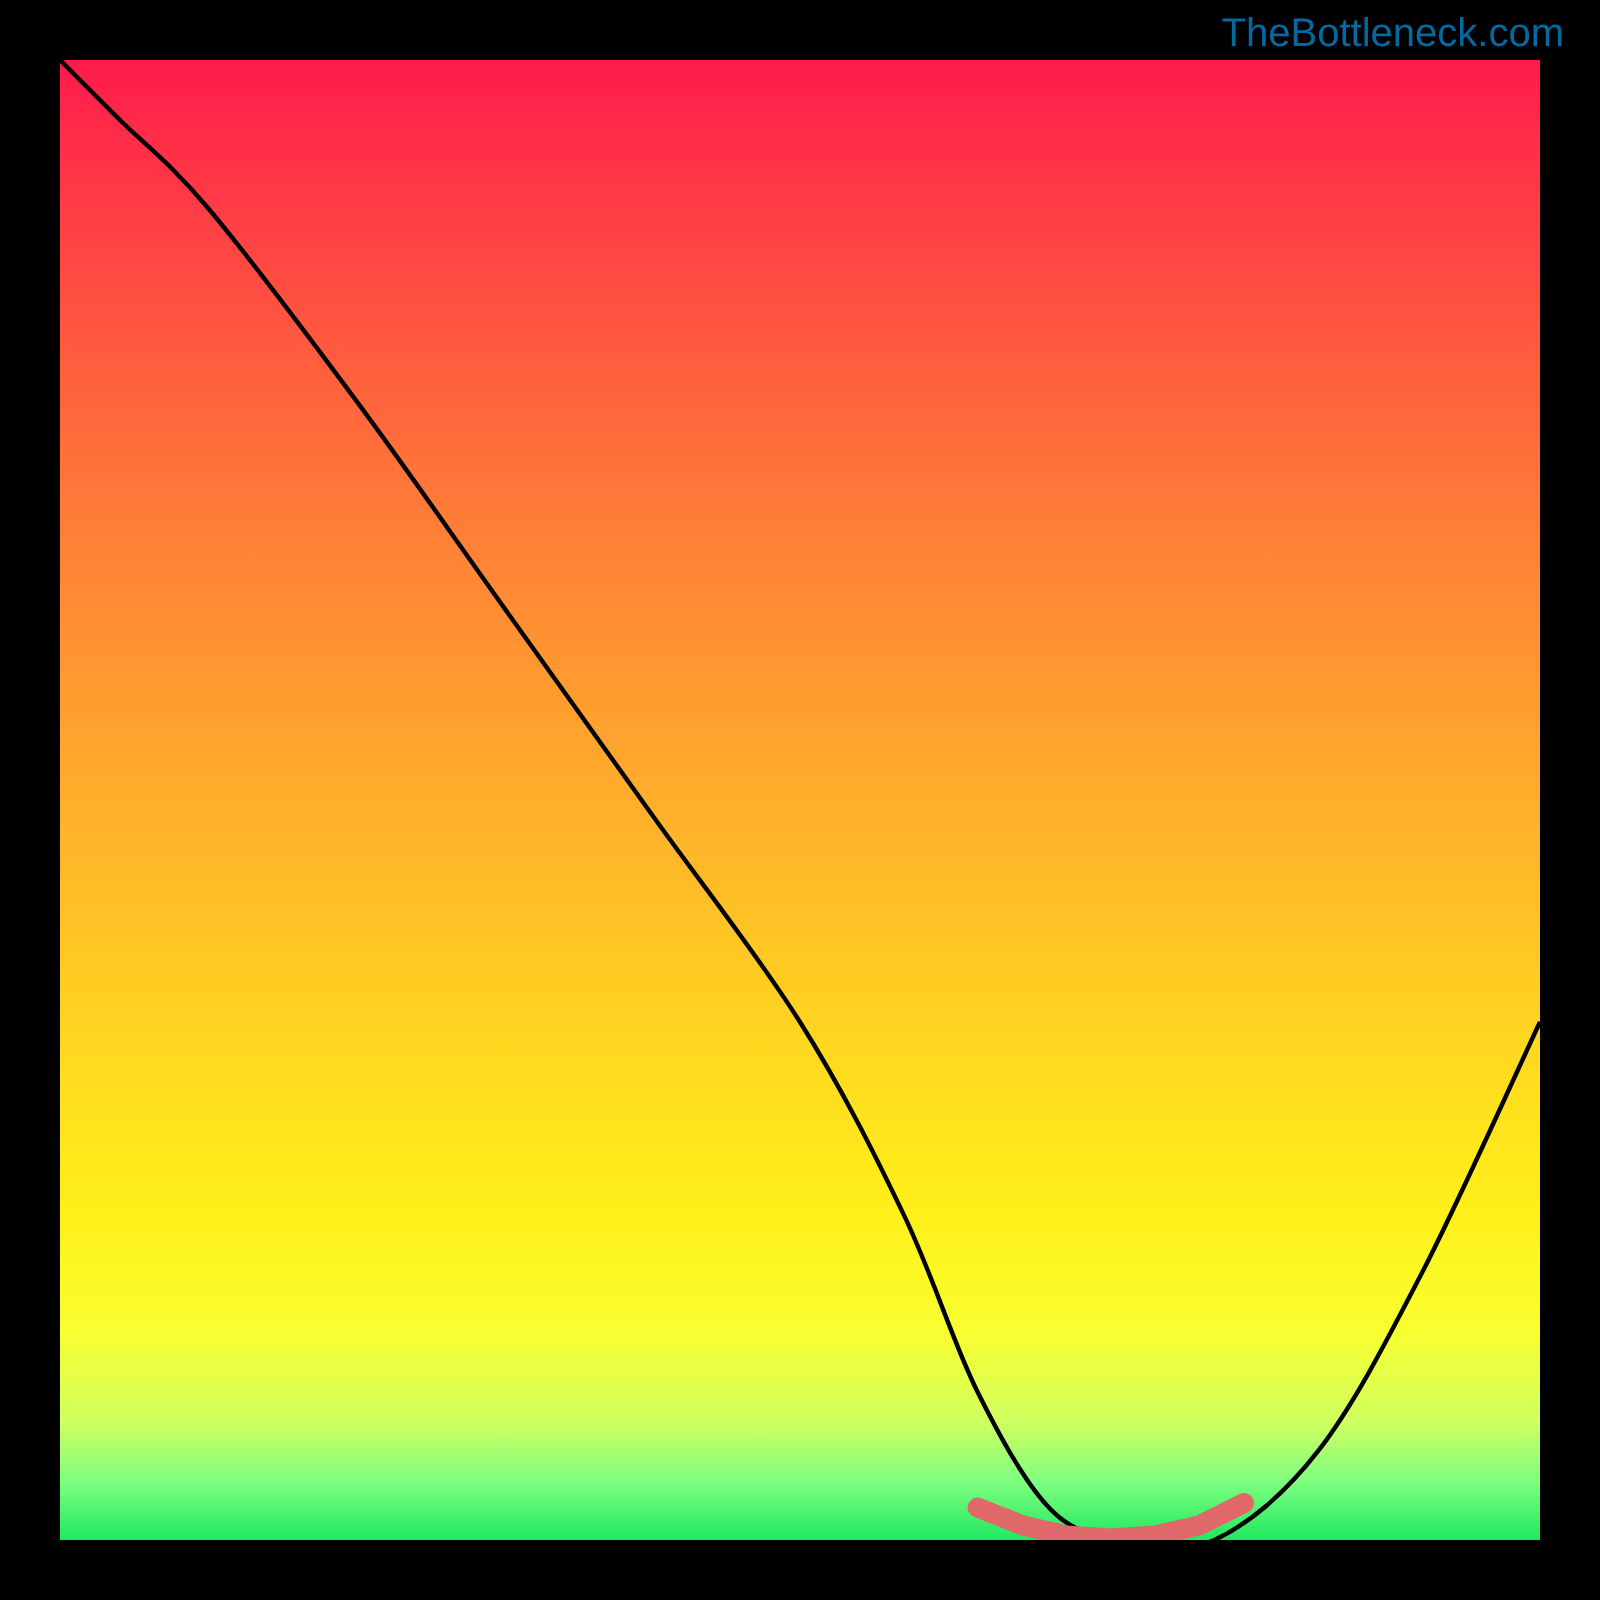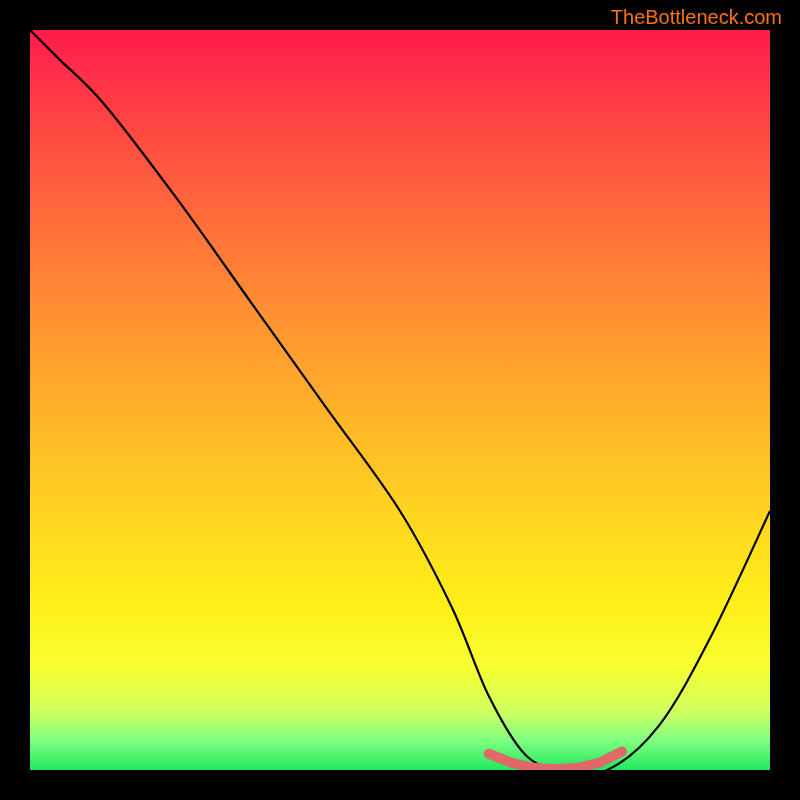--- a/index.html
+++ b/index.html
@@ -8,21 +8,21 @@
     width: 800px;
     height: 800px;
     background: #000;
     position: relative;
     font-family: Arial, sans-serif;
   }
   .watermark {
     position: absolute;
     top: 6px;
     right: 18px;
-    color: #f97316;
+    color: #0369a1;
     font-size: 20px;
     font-weight: 500;
     z-index: 10;
   }
   .plot-area {
     position: absolute;
     left: 30px;
     top: 30px;
     width: 740px;
     height: 740px;

